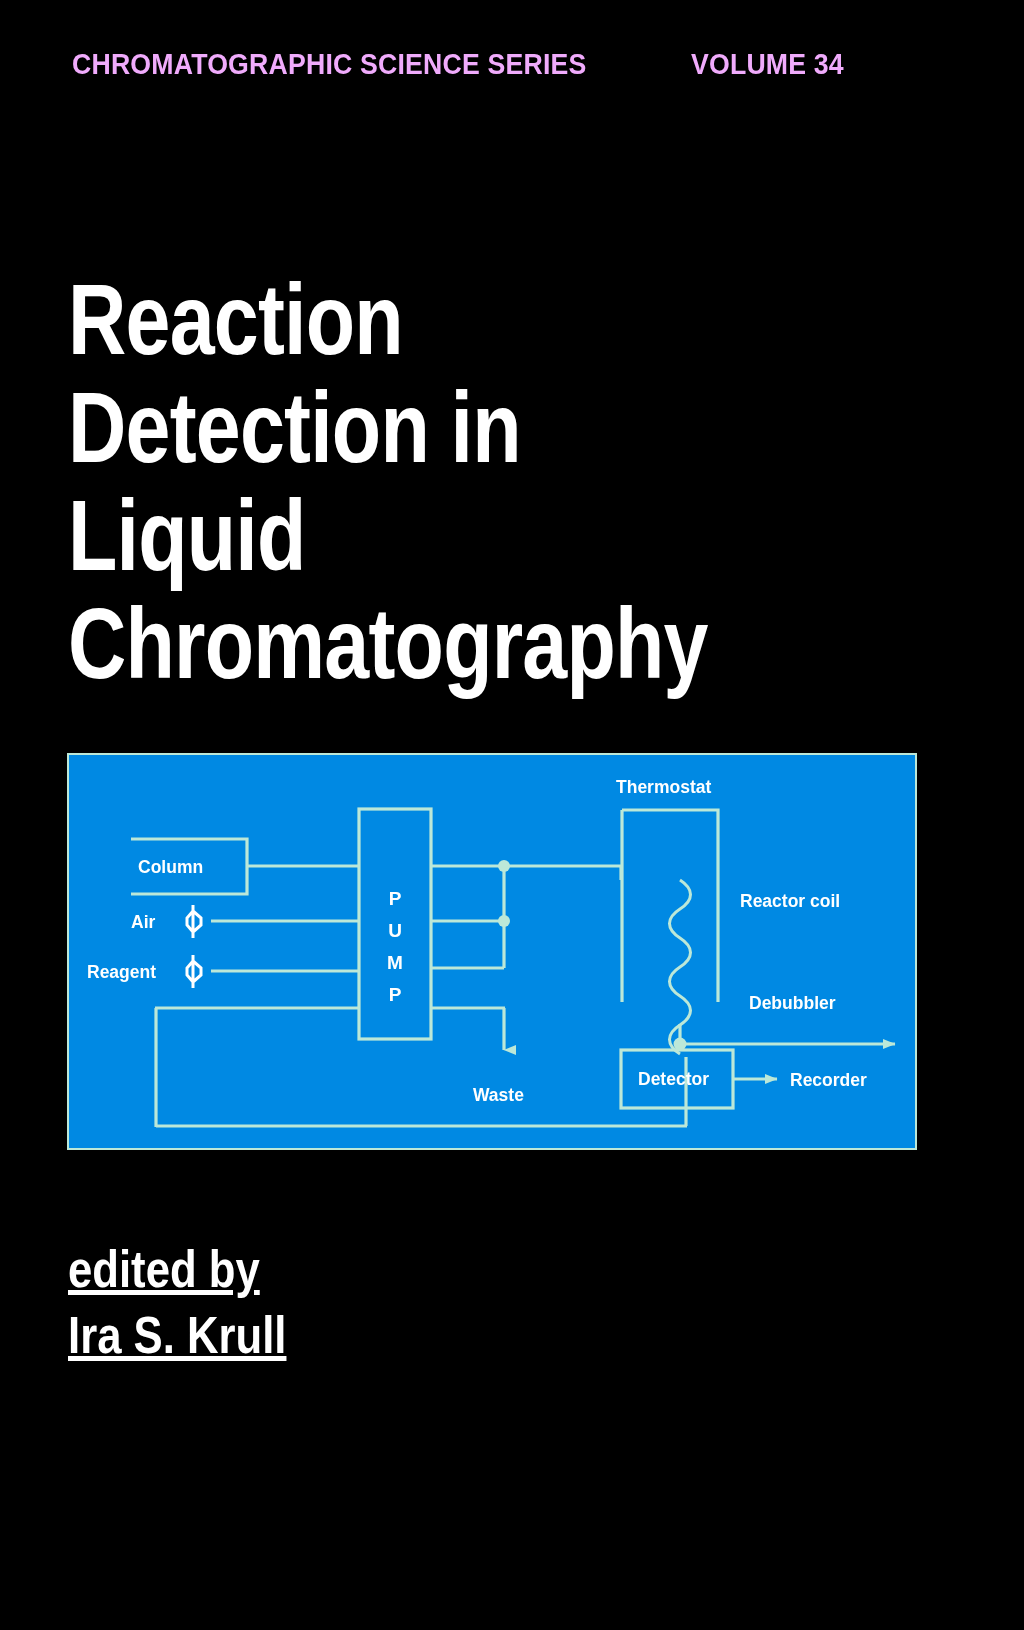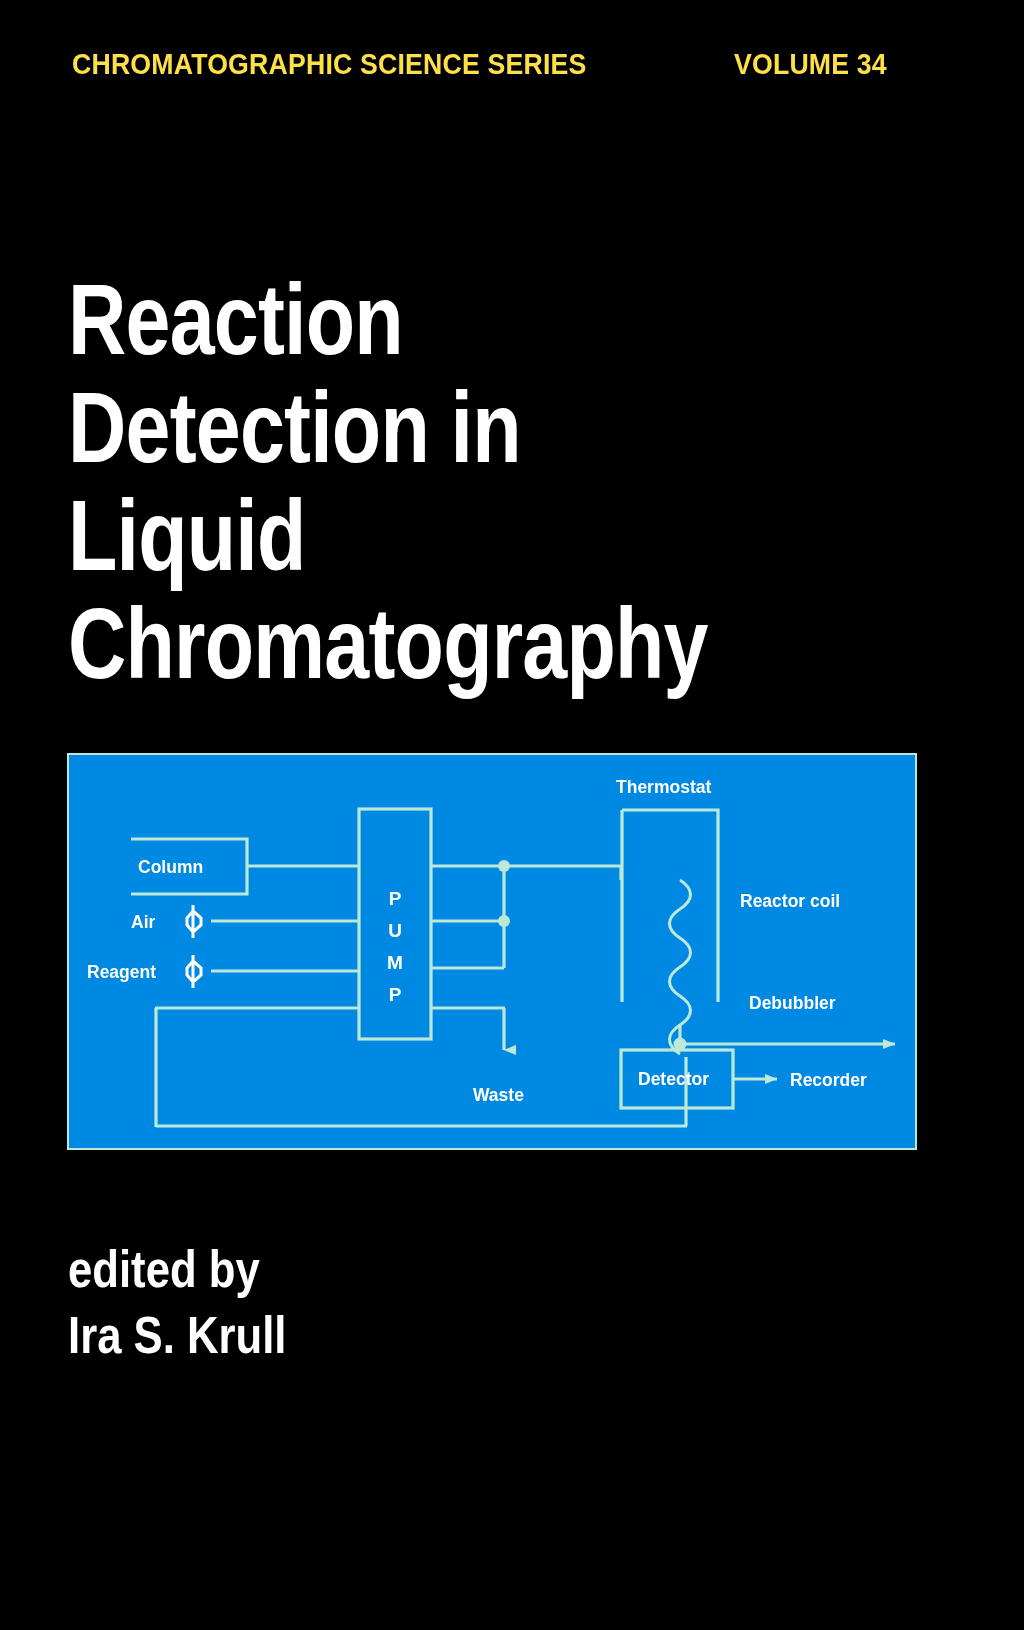--- a/index.html
+++ b/index.html
@@ -13,22 +13,21 @@
     position:absolute;inset:0;
     background:#000000;
   }
 
   
   .series-header{
     position:absolute;
     top:48px;left:72px;right:72px;
     display:flex;
     align-items:baseline;
-    color:#fde047;
-    gap:43px;
+    color:#f0abfc;
   }
   .series-title{
     font-size:29px;
     font-weight:700;
     letter-spacing:0.2px;
     transform:scaleX(0.92);
     transform-origin:left center;
     white-space:nowrap;
   }
   .series-volume{
@@ -67,20 +66,21 @@
     border:2px solid #BCE8D8;
     box-sizing:border-box;
   }
   .diagram-svg{display:block;width:100%;height:100%;}
 
   
   .editor-block{
     position:absolute;
     left:68px;top:1236px;
     color:#ffffff;
+    text-decoration:underline;
   }
   .editor-line{
     font-size:52px;
     font-weight:700;
     line-height:66px;
     letter-spacing:0px;
     transform:scaleX(0.84);
     transform-origin:left center;
     white-space:nowrap;
   }

